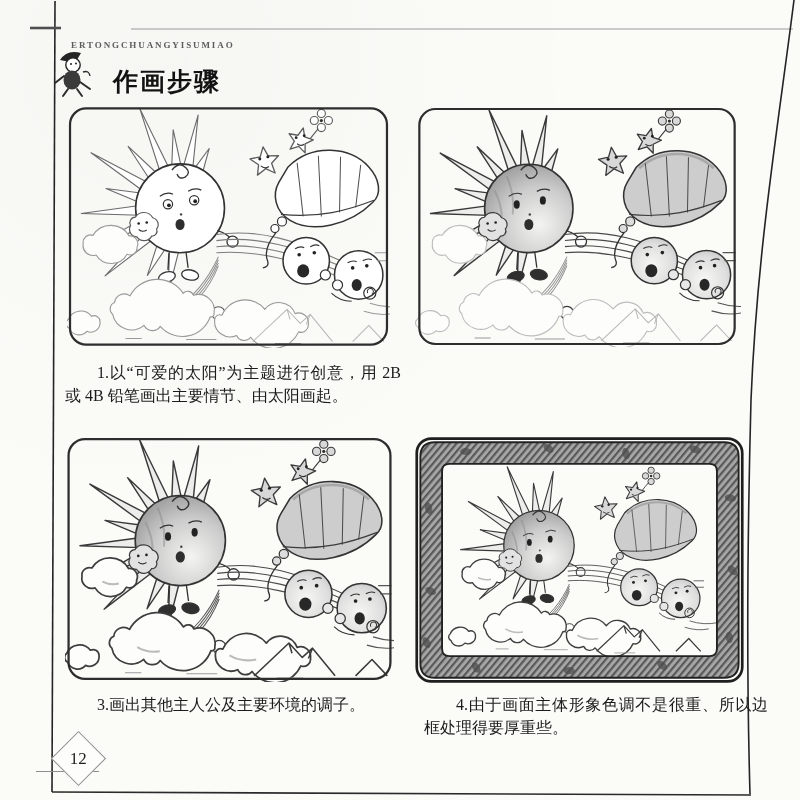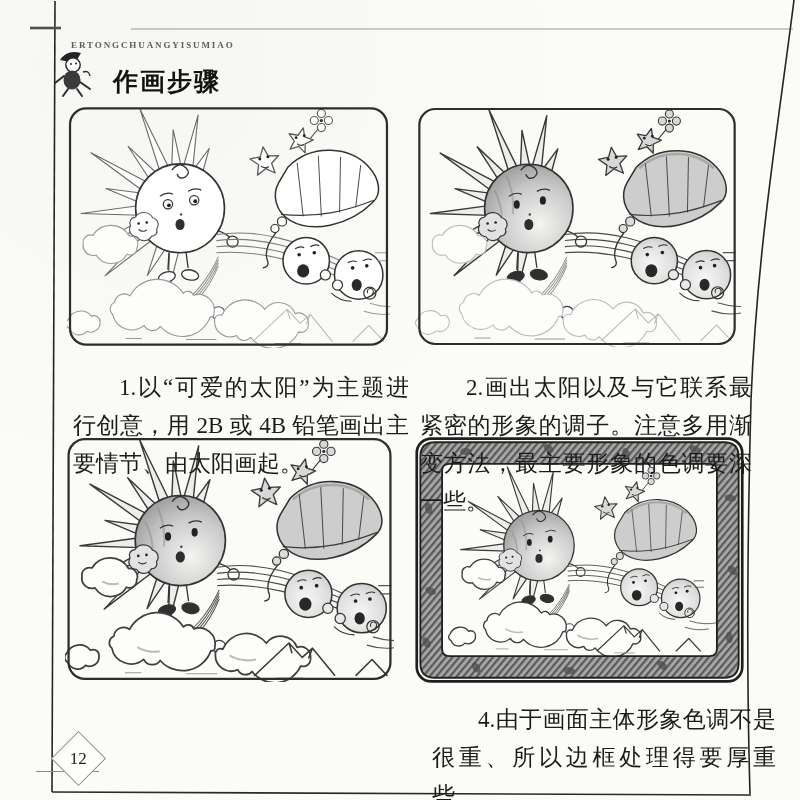--- a/index.html
+++ b/index.html
@@ -20,21 +20,21 @@
     font-family:"Liberation Sans","DejaVu Sans",sans-serif;
     font-size:25px;font-weight:bold;letter-spacing:2px;color:#121212;
   }
   .panel{position:absolute;margin:0;padding:0;}
   .scene{width:100%;height:100%;display:block;}
   #p1{left:67px;top:105px;width:323px;height:243px;}
   #p2{left:413px;top:106px;width:328px;height:241px;}
   #p3{left:65px;top:436px;width:329px;height:246px;}
   #p4{left:410px;top:436px;width:339px;height:248px;}
   .caption{
-    position:absolute;margin:16px;font-size:23px;line-height:38px;
+    position:absolute;margin:8px;font-size:16px;line-height:23px;
     color:#1b1b1b;text-indent:2em;text-align:justify;
   }
   #c1{left:57px;top:353px;width:336px;}
   #c2{left:404px;top:353px;width:332px;}
   #c3{left:57px;top:685px;width:344px;}
   #c4{left:416px;top:685px;width:344px;}
   .pnline{position:absolute;left:36px;top:771px;width:63px;height:1px;background:#8d8d8d;z-index:1;}
   .diamond{
     position:absolute;left:59px;top:739px;width:37px;height:37px;z-index:2;
     background:#fdfdfc;border:1.3px solid #8c8c8c;transform:rotate(45deg);
@@ -473,20 +473,20 @@
         <ellipse cx="14" cy="70" rx="5.5" ry="3.5" transform="rotate(79 14 70)" fill="#4d4d4d" opacity="0.75"></ellipse>
         <ellipse cx="16" cy="150" rx="5.5" ry="3.5" transform="rotate(26 16 150)" fill="#4d4d4d" opacity="0.75"></ellipse>
         <ellipse cx="12" cy="200" rx="5.5" ry="3.5" transform="rotate(63 12 200)" fill="#4d4d4d" opacity="0.75"></ellipse>
         <ellipse cx="306" cy="60" rx="5.5" ry="3.5" transform="rotate(10 306 60)" fill="#4d4d4d" opacity="0.75"></ellipse>
         <ellipse cx="308" cy="130" rx="5.5" ry="3.5" transform="rotate(47 308 130)" fill="#4d4d4d" opacity="0.75"></ellipse>
         <ellipse cx="305" cy="195" rx="5.5" ry="3.5" transform="rotate(84 305 195)" fill="#4d4d4d" opacity="0.75"></ellipse>
       </svg>
     </figure>
 
   <p class="caption" id="c1">1.以“可爱的太阳”为主题进行创意，用 2B 或 4B 铅笔画出主要情节、由太阳画起。</p>
-  <p class="caption" id="c2">2.画出太阳以及与它联系最紧密的形象的调子。注意多用渐变方法，最主要形象的色调要深一些。</p>
+  <p class="caption" id="c3">3.画出其他主人公及主要环境的调子。</p>
   <p class="caption" id="c4">4.由于画面主体形象色调不是很重、所以边框处理得要厚重些。</p>
 
   <div class="pnline"></div>
   <div class="diamond">
     <span class="num">12</span>
   </div>
 </div>
 
 </body></html>

